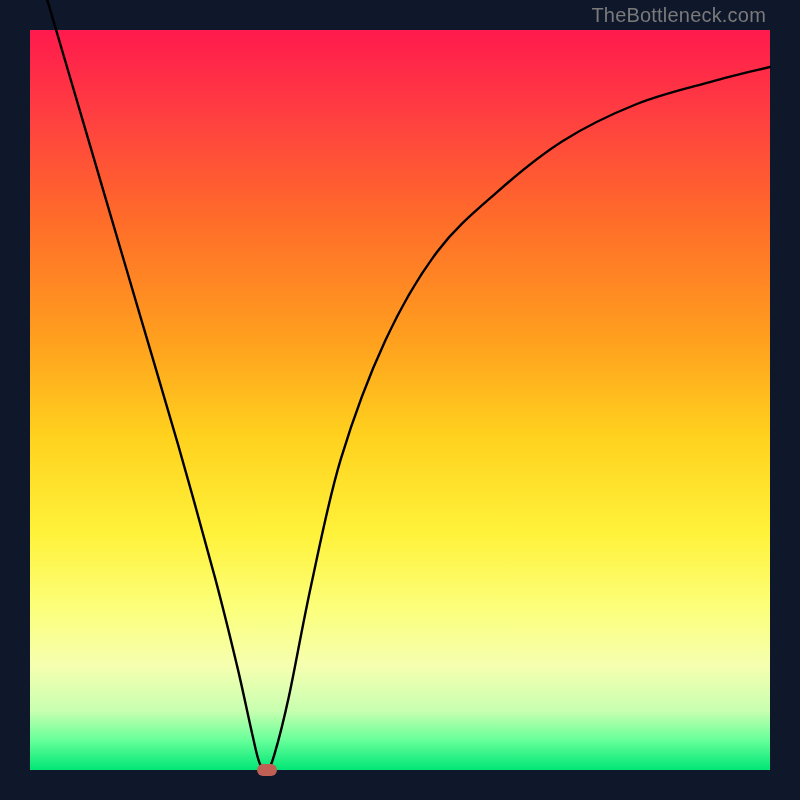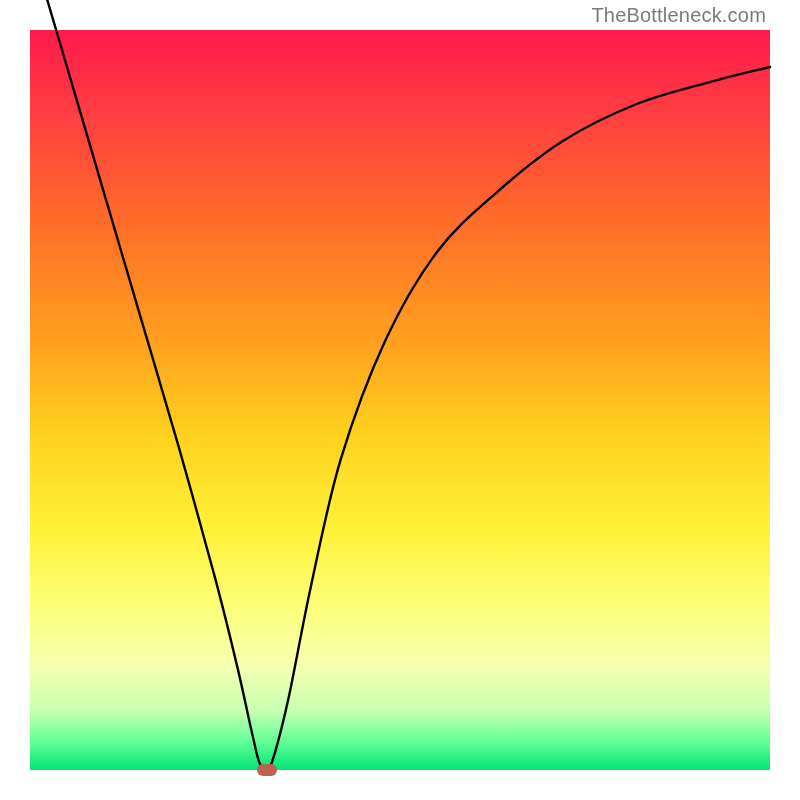--- a/index.html
+++ b/index.html
@@ -9,21 +9,21 @@
     height: 800px;
     background: #000;
     overflow: hidden;
   }
   .frame {
     position: absolute;
     top: 0;
     left: 0;
     width: 800px;
     height: 800px;
-    background: #ffffff;
+    background: #0f172a;
   }
   .plot-area {
     position: absolute;
     top: 30px;
     left: 30px;
     width: 740px;
     height: 740px;
     background: linear-gradient(to bottom,
       #ff1a4d 0%,
       #ff4040 12%,

